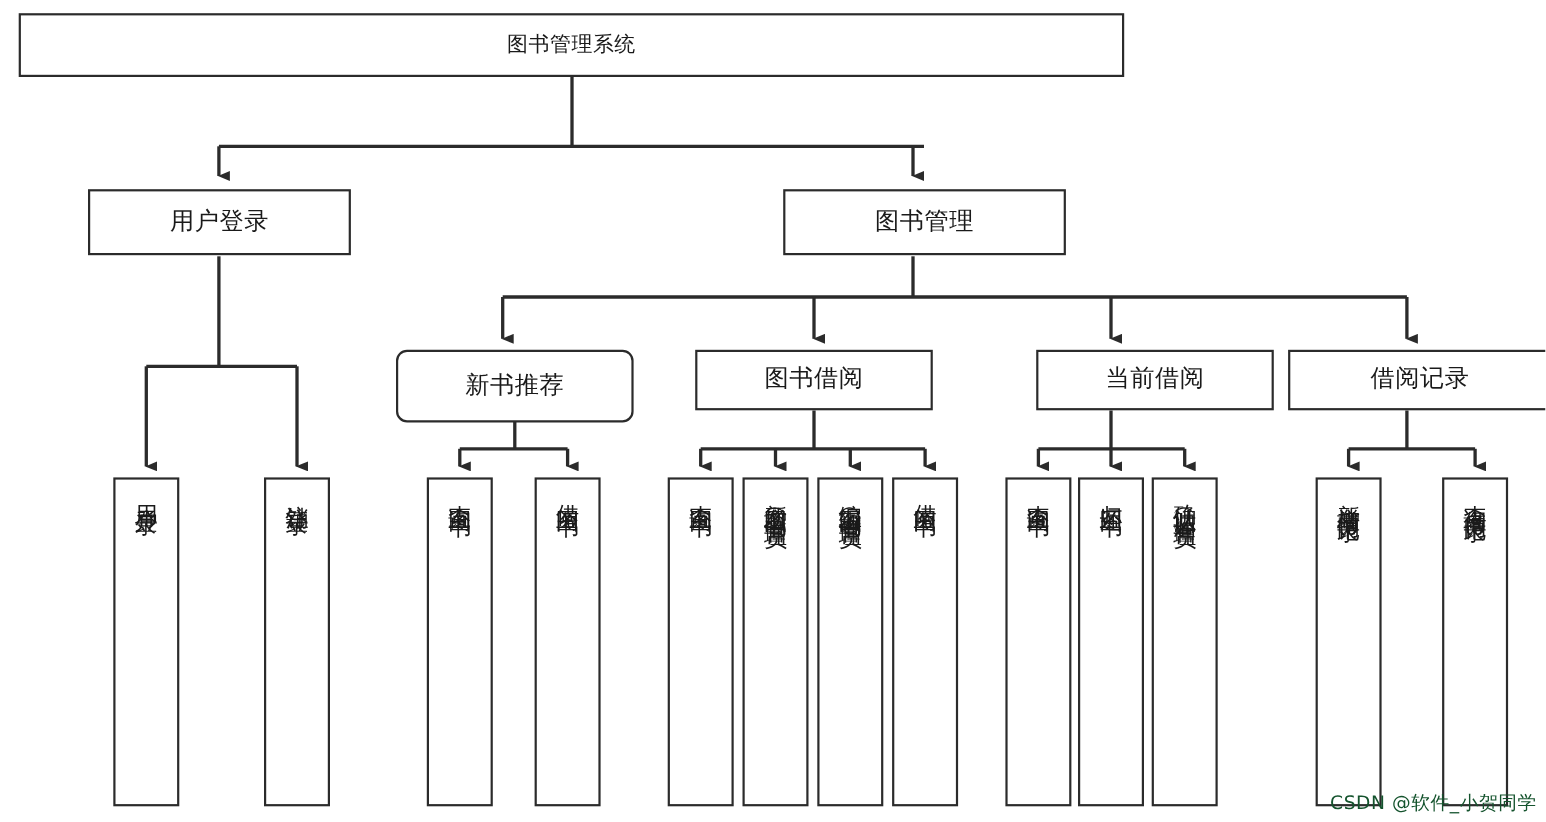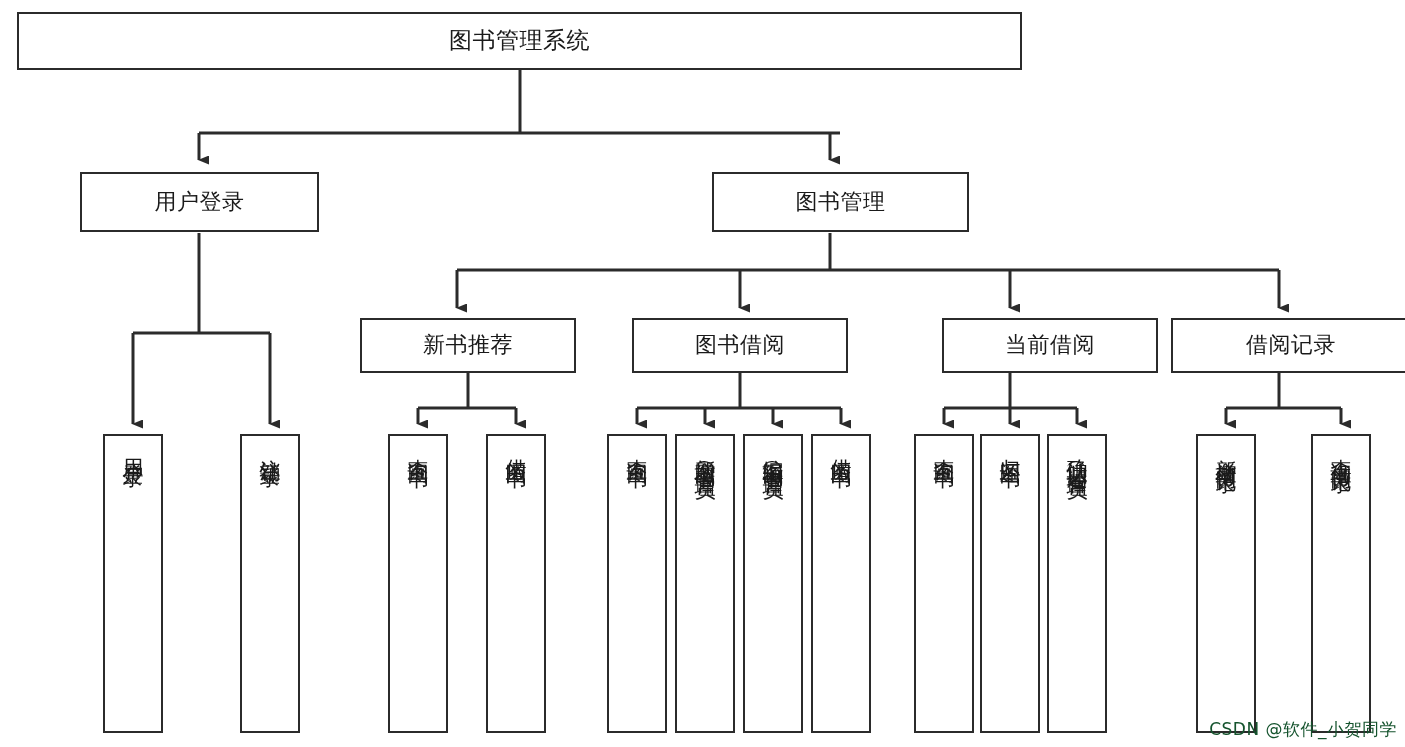--- a/index.html
+++ b/index.html
@@ -41,21 +41,21 @@
     display: block;
     text-align: center;
     line-height: 1.12;
     letter-spacing: 0.5px;
   }
   .node.horiz .label {
     writing-mode: horizontal-tb;
     font-size: 22px;
   }
   .node.root .label {
-    font-size: 23px;
+    font-size: 19px;
   }
   .node.vert {
     align-items: flex-start;
     padding-top: 6px;
   }
   .node.vert .label {
     writing-mode: vertical-rl;
     text-orientation: upright;
     font-size: 21px;
     line-height: 1.05;
@@ -133,21 +133,21 @@
   </div>
 
   <div class="node horiz" style="left:80px; top:172px; width:239px; height:60px;">
     <span class="label">用户登录</span>
   </div>
 
   <div class="node horiz" style="left:712px; top:172px; width:257px; height:60px;">
     <span class="label">图书管理</span>
   </div>
 
-  <div class="node horiz" style="left:360px; top:318px; width:216px; height:55px;">
+  <div class="node horiz" style="left:360px; top:318px; width:216px; height:66px;border-radius:10px;">
     <span class="label">新书推荐</span>
   </div>
 
   <div class="node horiz" style="left:632px; top:318px; width:216px; height:55px;">
     <span class="label">图书借阅</span>
   </div>
 
   <div class="node horiz" style="left:902px; top:318px; width:216px; height:55px;margin-left:40px;">
     <span class="label">当前借阅</span>
   </div>

